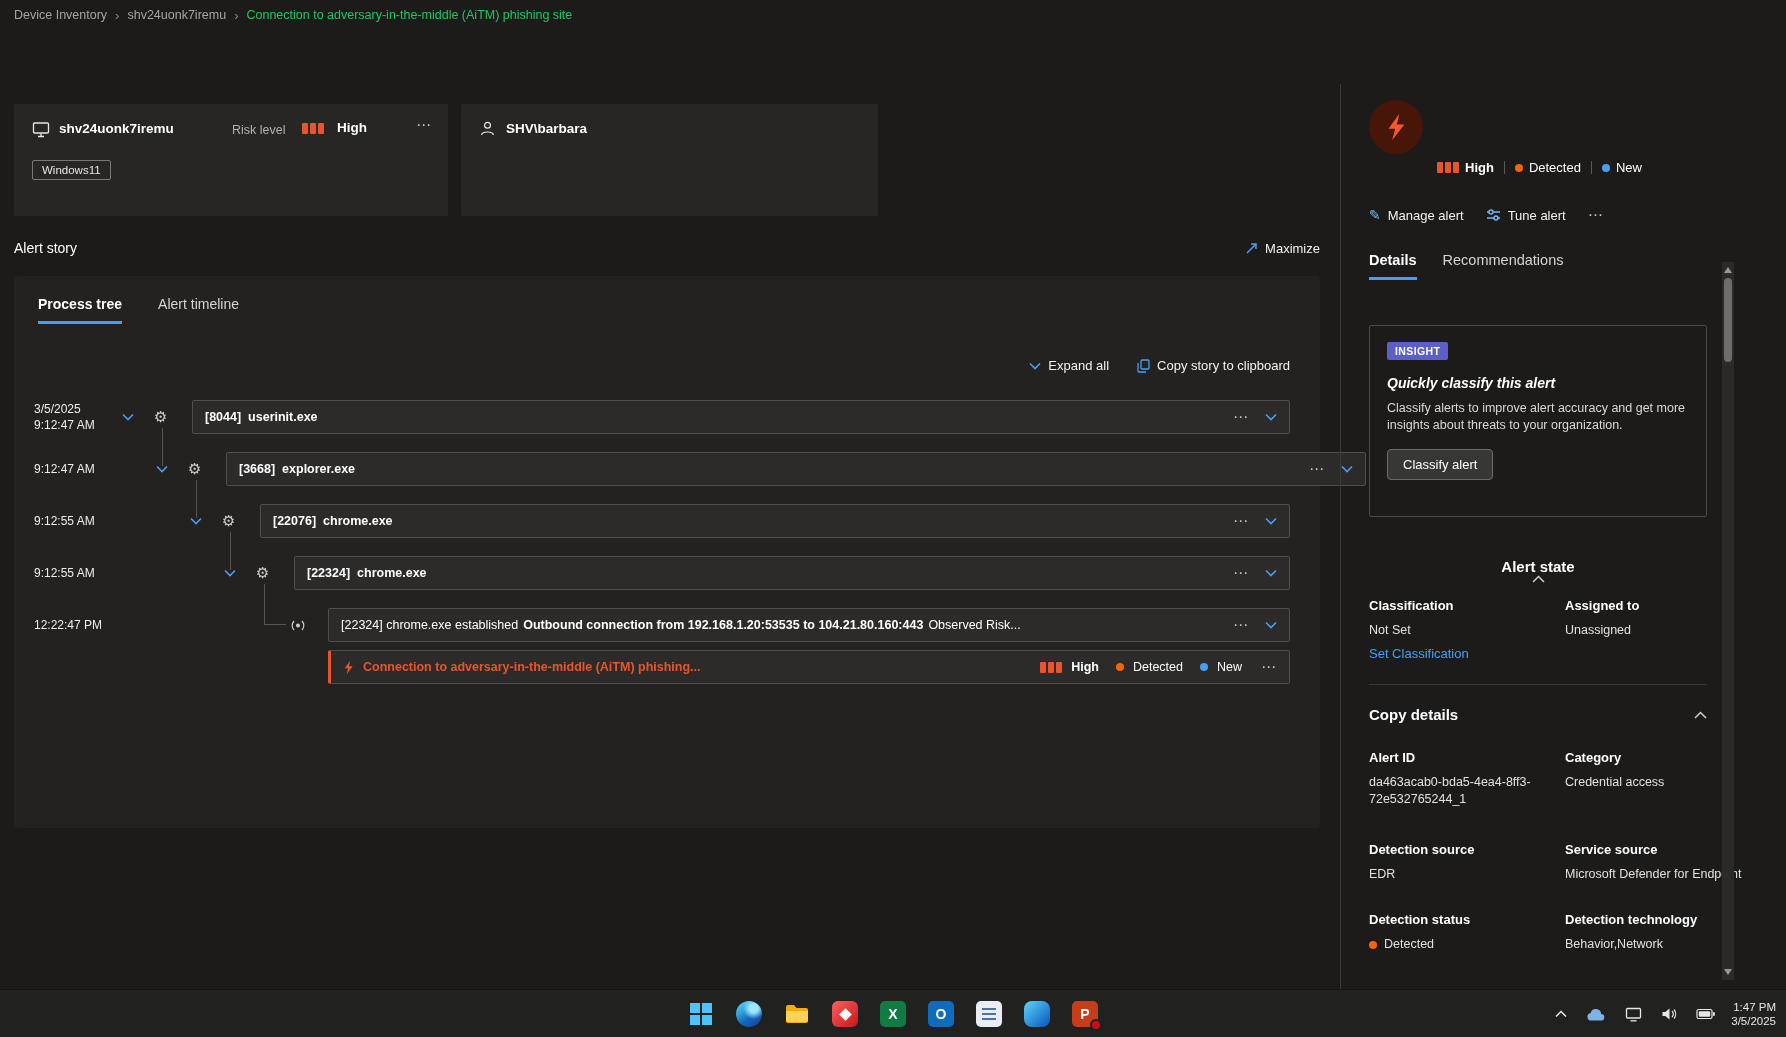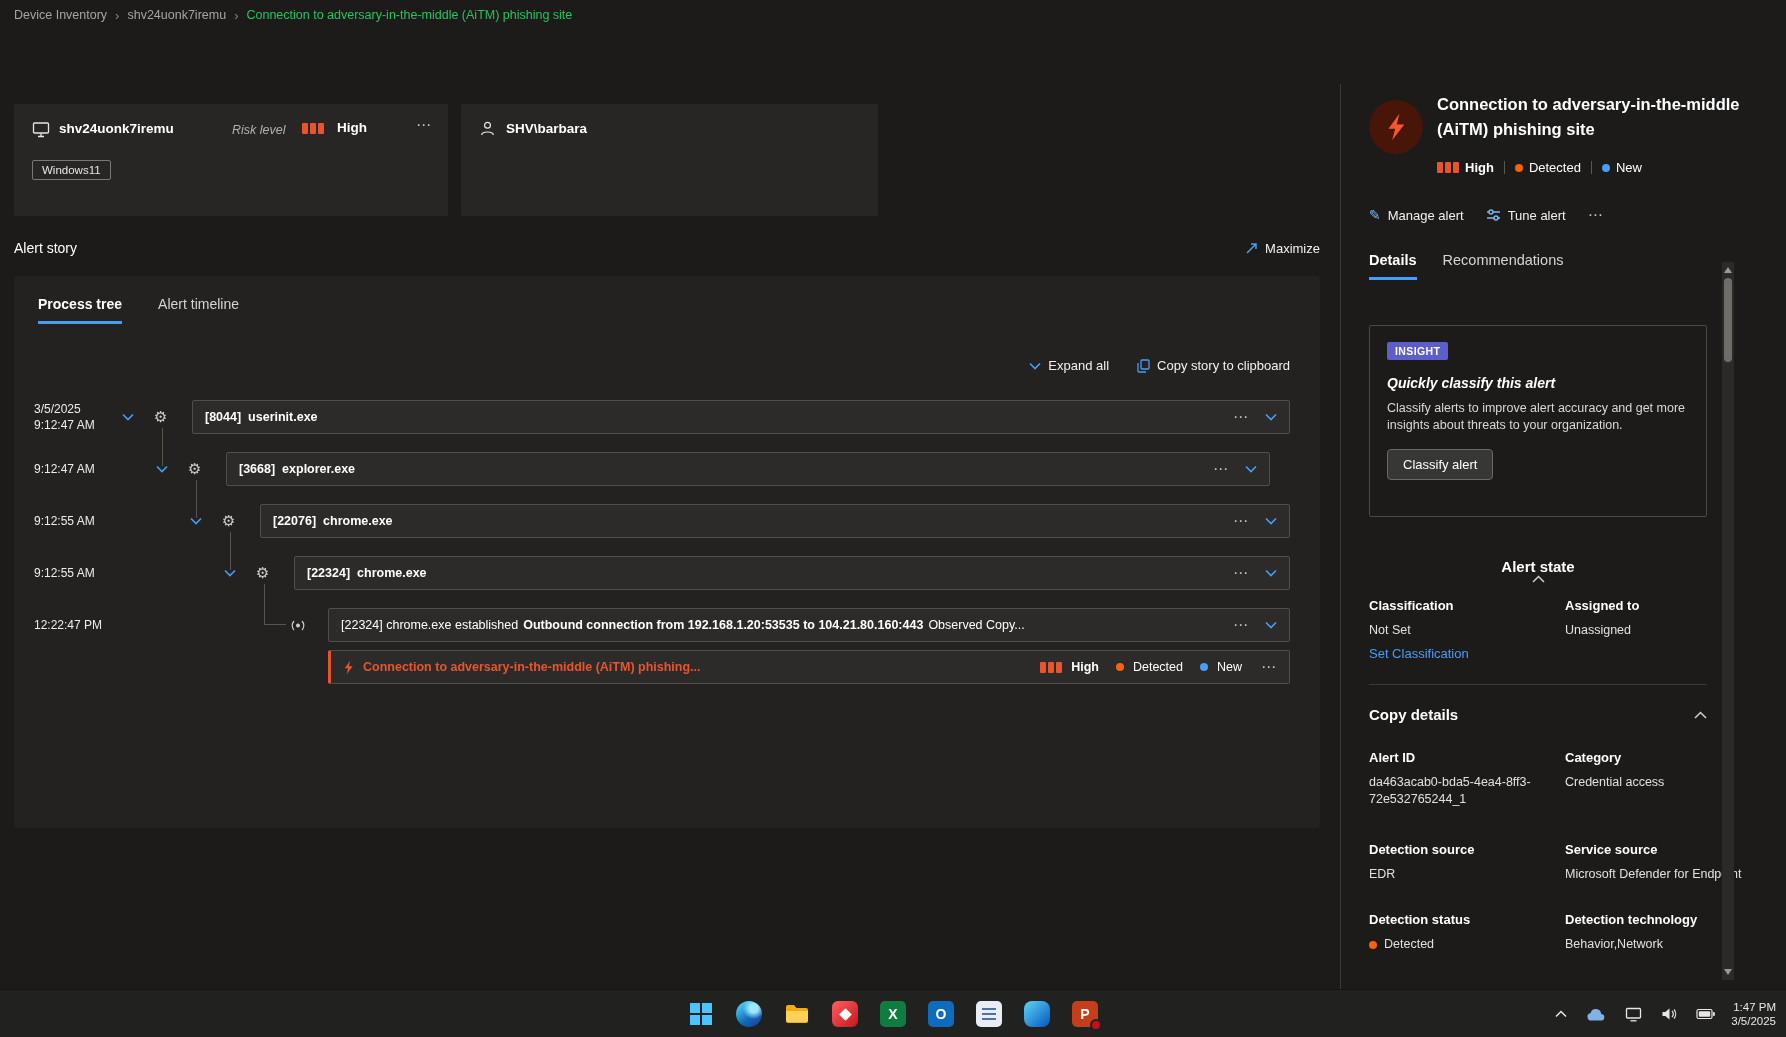--- a/index.html
+++ b/index.html
@@ -126,21 +126,21 @@
 
 
   <div class="card" style="left:14px; top:104px; width:434px; height:112px;">
     <span style="position:absolute; left:18px; top:17px; line-height:0;">
       <svg width="18" height="17" viewBox="0 0 18 17">
           <rect x="1.5" y="2" width="15" height="10" rx="1" fill="none" stroke="#e8e6e3" stroke-width="1.3"></rect>
           <path d="M6 15.5 h6 M9 12.5 v3" stroke="#e8e6e3" stroke-width="1.3" fill="none"></path>
         </svg>
     </span>
     <span class="card-name" style="position:absolute; left:45px; top:17px;">shv24uonk7iremu</span>
-    <span class="card-label" style="position:absolute; left:218px; top:19px;font-style:italic;">Risk level</span>
+    <span class="card-label" style="position:absolute; left:218px; top:19px;">Risk level</span>
     <span class="sev-bars" style="position:absolute; left:288px; top:19px;">
         <i></i>
         <i></i>
         <i></i>
       </span>
     <span style="position:absolute; left:323px; top:16px; font-size:13.5px; font-weight:600;">High</span>
     <span class="more-dots" style="position:absolute; right:16px; top:12px;">⋯</span>
     <span class="os-tag" style="position:absolute; left:18px; top:56px;">Windows11</span>
   </div>
 
@@ -211,21 +211,21 @@
       </span>
     </div>
 
     <div class="trow-time" style="left:20px; top:185px;">
       <div>9:12:47 AM</div>
     </div>
     <span class="texpand" style="left:142px; top:189px;"><svg width="12" height="8" viewBox="0 0 12 8">
           <path d="M1 1.5 L6 6.5 L11 1.5" fill="none" stroke="#479ef5" stroke-width="1.6"></path>
         </svg></span>
     <span class="tgear" style="left:174px; top:184px;">⚙</span>
-    <div class="pbox" style="left:212px; top:176px; width:1044px;">
+    <div class="pbox" style="left:212px; top:176px; width:1140px;">
       <span class="pname"><span>[3668]</span>&nbsp; <span>explorer.exe</span></span>
       <span class="pbox-right">
         <span class="more-dots">⋯</span>
         <span style="line-height:0;"><svg width="12" height="8" viewBox="0 0 12 8">
               <path d="M1 1.5 L6 6.5 L11 1.5" fill="none" stroke="#479ef5" stroke-width="1.6"></path>
             </svg></span>
       </span>
     </div>
 
     <div class="trow-time" style="left:20px; top:237px;">
@@ -269,21 +269,21 @@
       <svg width="20" height="15" viewBox="0 0 20 15">
           <circle cx="10" cy="7.5" r="2" fill="#d0cecb"></circle>
           <path d="M6 3 A6.5 6.5 0 0 0 6 12" fill="none" stroke="#d0cecb" stroke-width="1.2"></path>
           <path d="M14 3 A6.5 6.5 0 0 1 14 12" fill="none" stroke="#d0cecb" stroke-width="1.2"></path>
         </svg>
     </span>
     <div class="pbox" style="left:314px; top:332px; width:962px;">
       <span class="pconn">
         <span class="ptext">[22324] chrome.exe established</span>
         <span class="pname">Outbound connection from 192.168.1.20:53535 to 104.21.80.160:443</span>
-        <span class="ptext">Observed Copy...</span>
+        <span class="ptext">Observed Risk...</span>
       </span>
       <span class="pbox-right">
         <span class="more-dots">⋯</span>
         <span style="line-height:0;"><svg width="12" height="8" viewBox="0 0 12 8">
               <path d="M1 1.5 L6 6.5 L11 1.5" fill="none" stroke="#479ef5" stroke-width="1.6"></path>
             </svg></span>
       </span>
     </div>
 
     <div class="alert-box" style="left:314px; top:374px; width:962px;">
@@ -307,24 +307,20 @@
         <span class="more-dots" style="margin-left:10px;">⋯</span>
       </span>
     </div>
   </div>
 
   <div class="panel">
     <div class="p-icon">
       <svg width="22" height="30" viewBox="0 0 13 18">
           <path d="M8.5 1 L2 10 H6 L4.2 17 L11.5 7.5 H7 Z" fill="#f6582e"></path>
         </svg>
-    </div>
-    <div class="p-title">
-      <div>Connection to adversary-in-the-middle</div>
-      <div>(AiTM) phishing site</div>
     </div>
     <div class="p-badges">
       <span class="badge-item">
           <span class="sev-bars">
             <i></i>
             <i></i>
             <i></i>
           </span>
           <span>High</span>
         </span>

